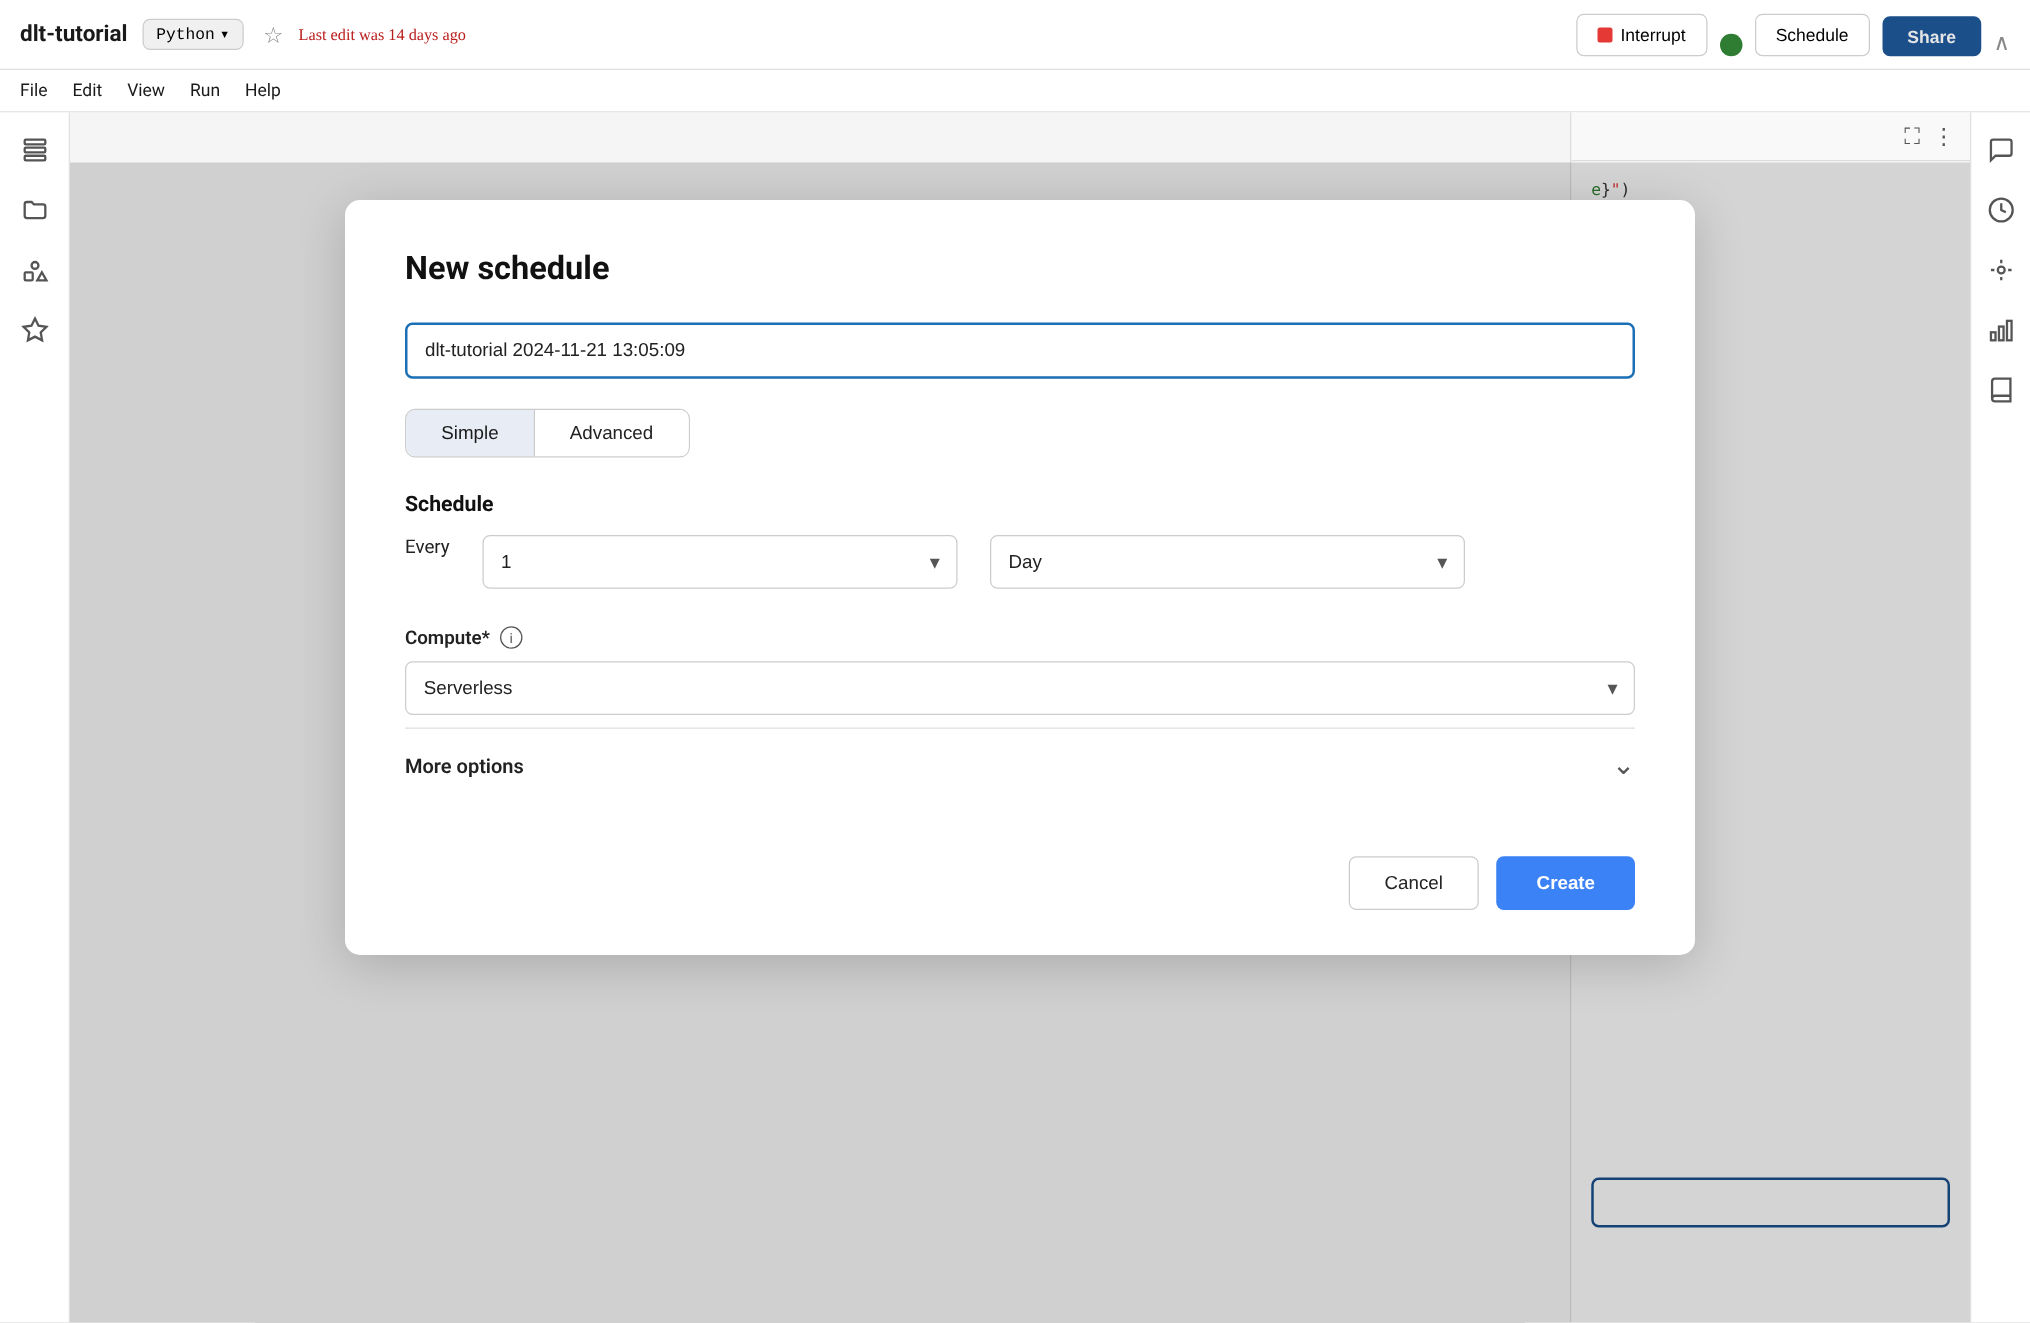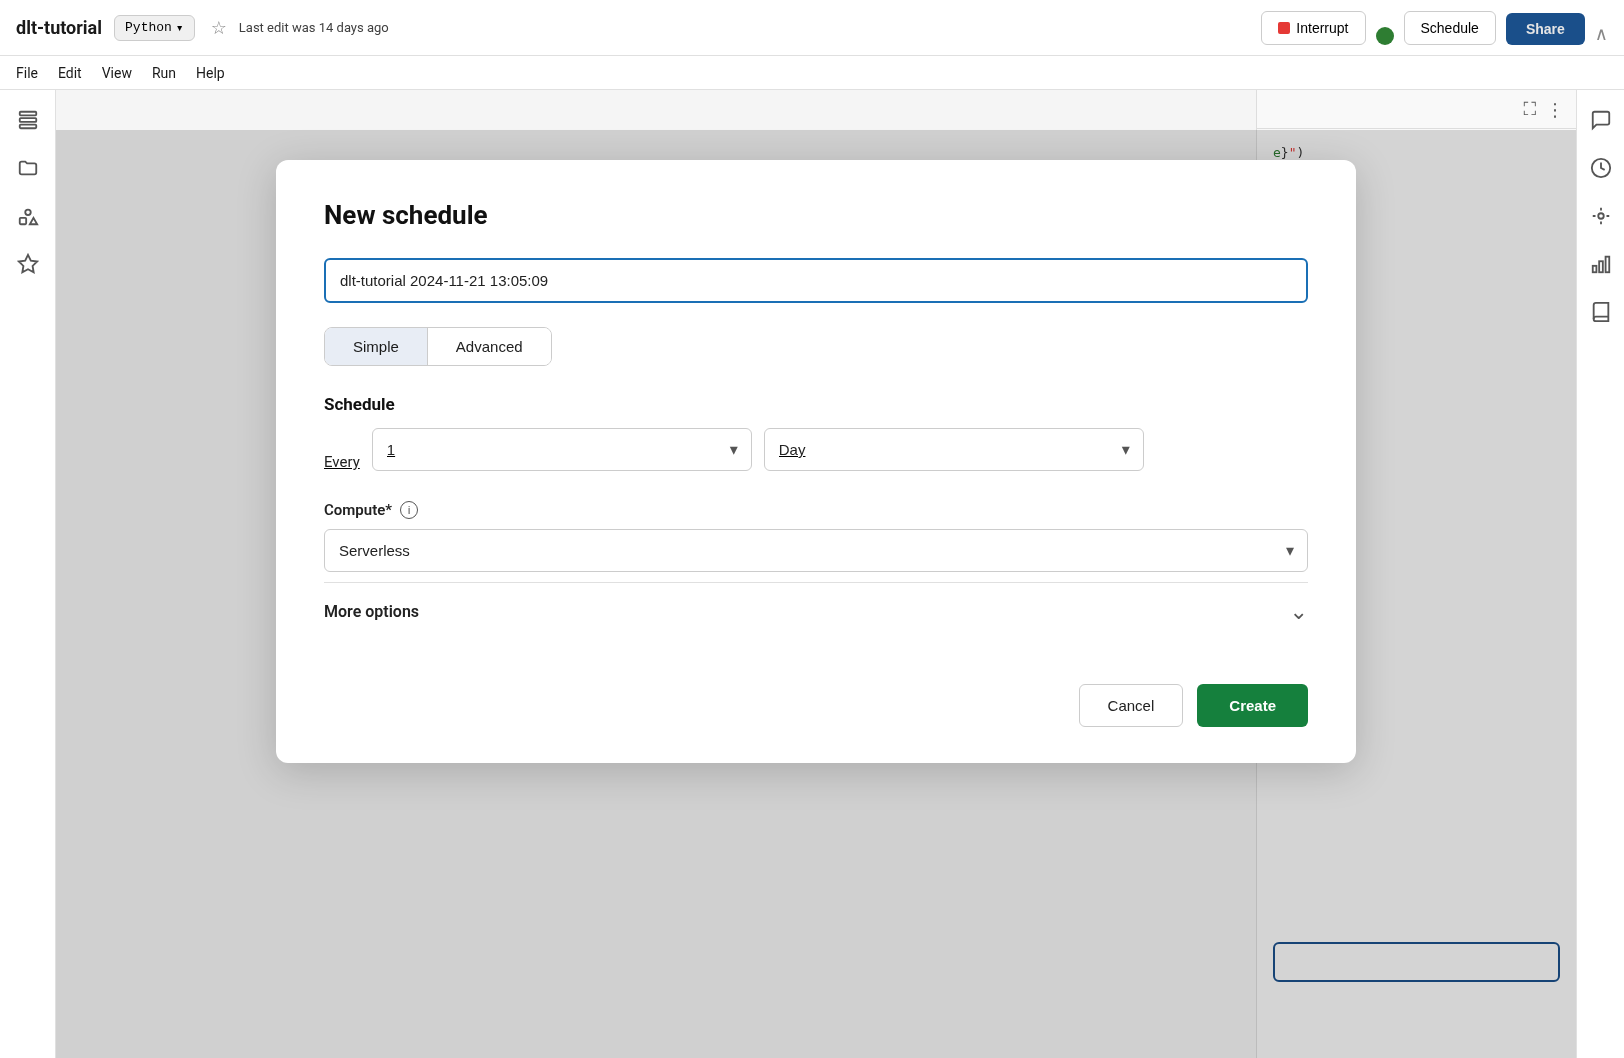--- a/index.html
+++ b/index.html
@@ -39,24 +39,25 @@
       cursor: pointer;
       font-family: Liberation Mono, monospace;
     }
     .star-icon {
       font-size: 18px;
       color: #888;
       cursor: pointer;
       margin-left: 4px;
     }
     .last-edit {
-      color: #404040;
+      color: #b91c1c;
       font-size: 13px;
       text-decoration: none;
       flex: 1;
+      font-family: Liberation Serif, serif;
     }
     .topbar-right {
       display: flex;
       align-items: flex-end;
       gap: 10px;
       margin-left: auto;
     }
     .btn-interrupt {
       display: flex;
       align-items: center;
@@ -238,24 +239,23 @@
     .section-heading {
       font-size: 17px;
       font-weight: 700;
       color: #111;
       margin-bottom: 14px;
     }
 
     
     .schedule-row {
       display: flex;
-      align-items: flex-end;
-      gap: 12px;
+      align-items: flex-start;
+      gap: 26px;
       margin-bottom: 30px;
-      text-decoration: underline;
     }
     .every-label {
       font-size: 15px;
       color: #222;
       white-space: nowrap;
     }
     .select-wrapper {
       position: relative;
       display: flex;
       align-items: center;
@@ -329,21 +329,21 @@
     .btn-cancel {
       border: 1px solid #ccc;
       border-radius: 6px;
       padding: 12px 28px;
       font-size: 15px;
       background: #fff;
       cursor: pointer;
       color: #222;
     }
     .btn-create {
-      background: #15803d;
+      background: #3b82f6;
       color: #fff;
       border: none;
       border-radius: 6px;
       padding: 12px 32px;
       font-size: 15px;
       cursor: pointer;
       font-weight: 600;
     }
 
     

